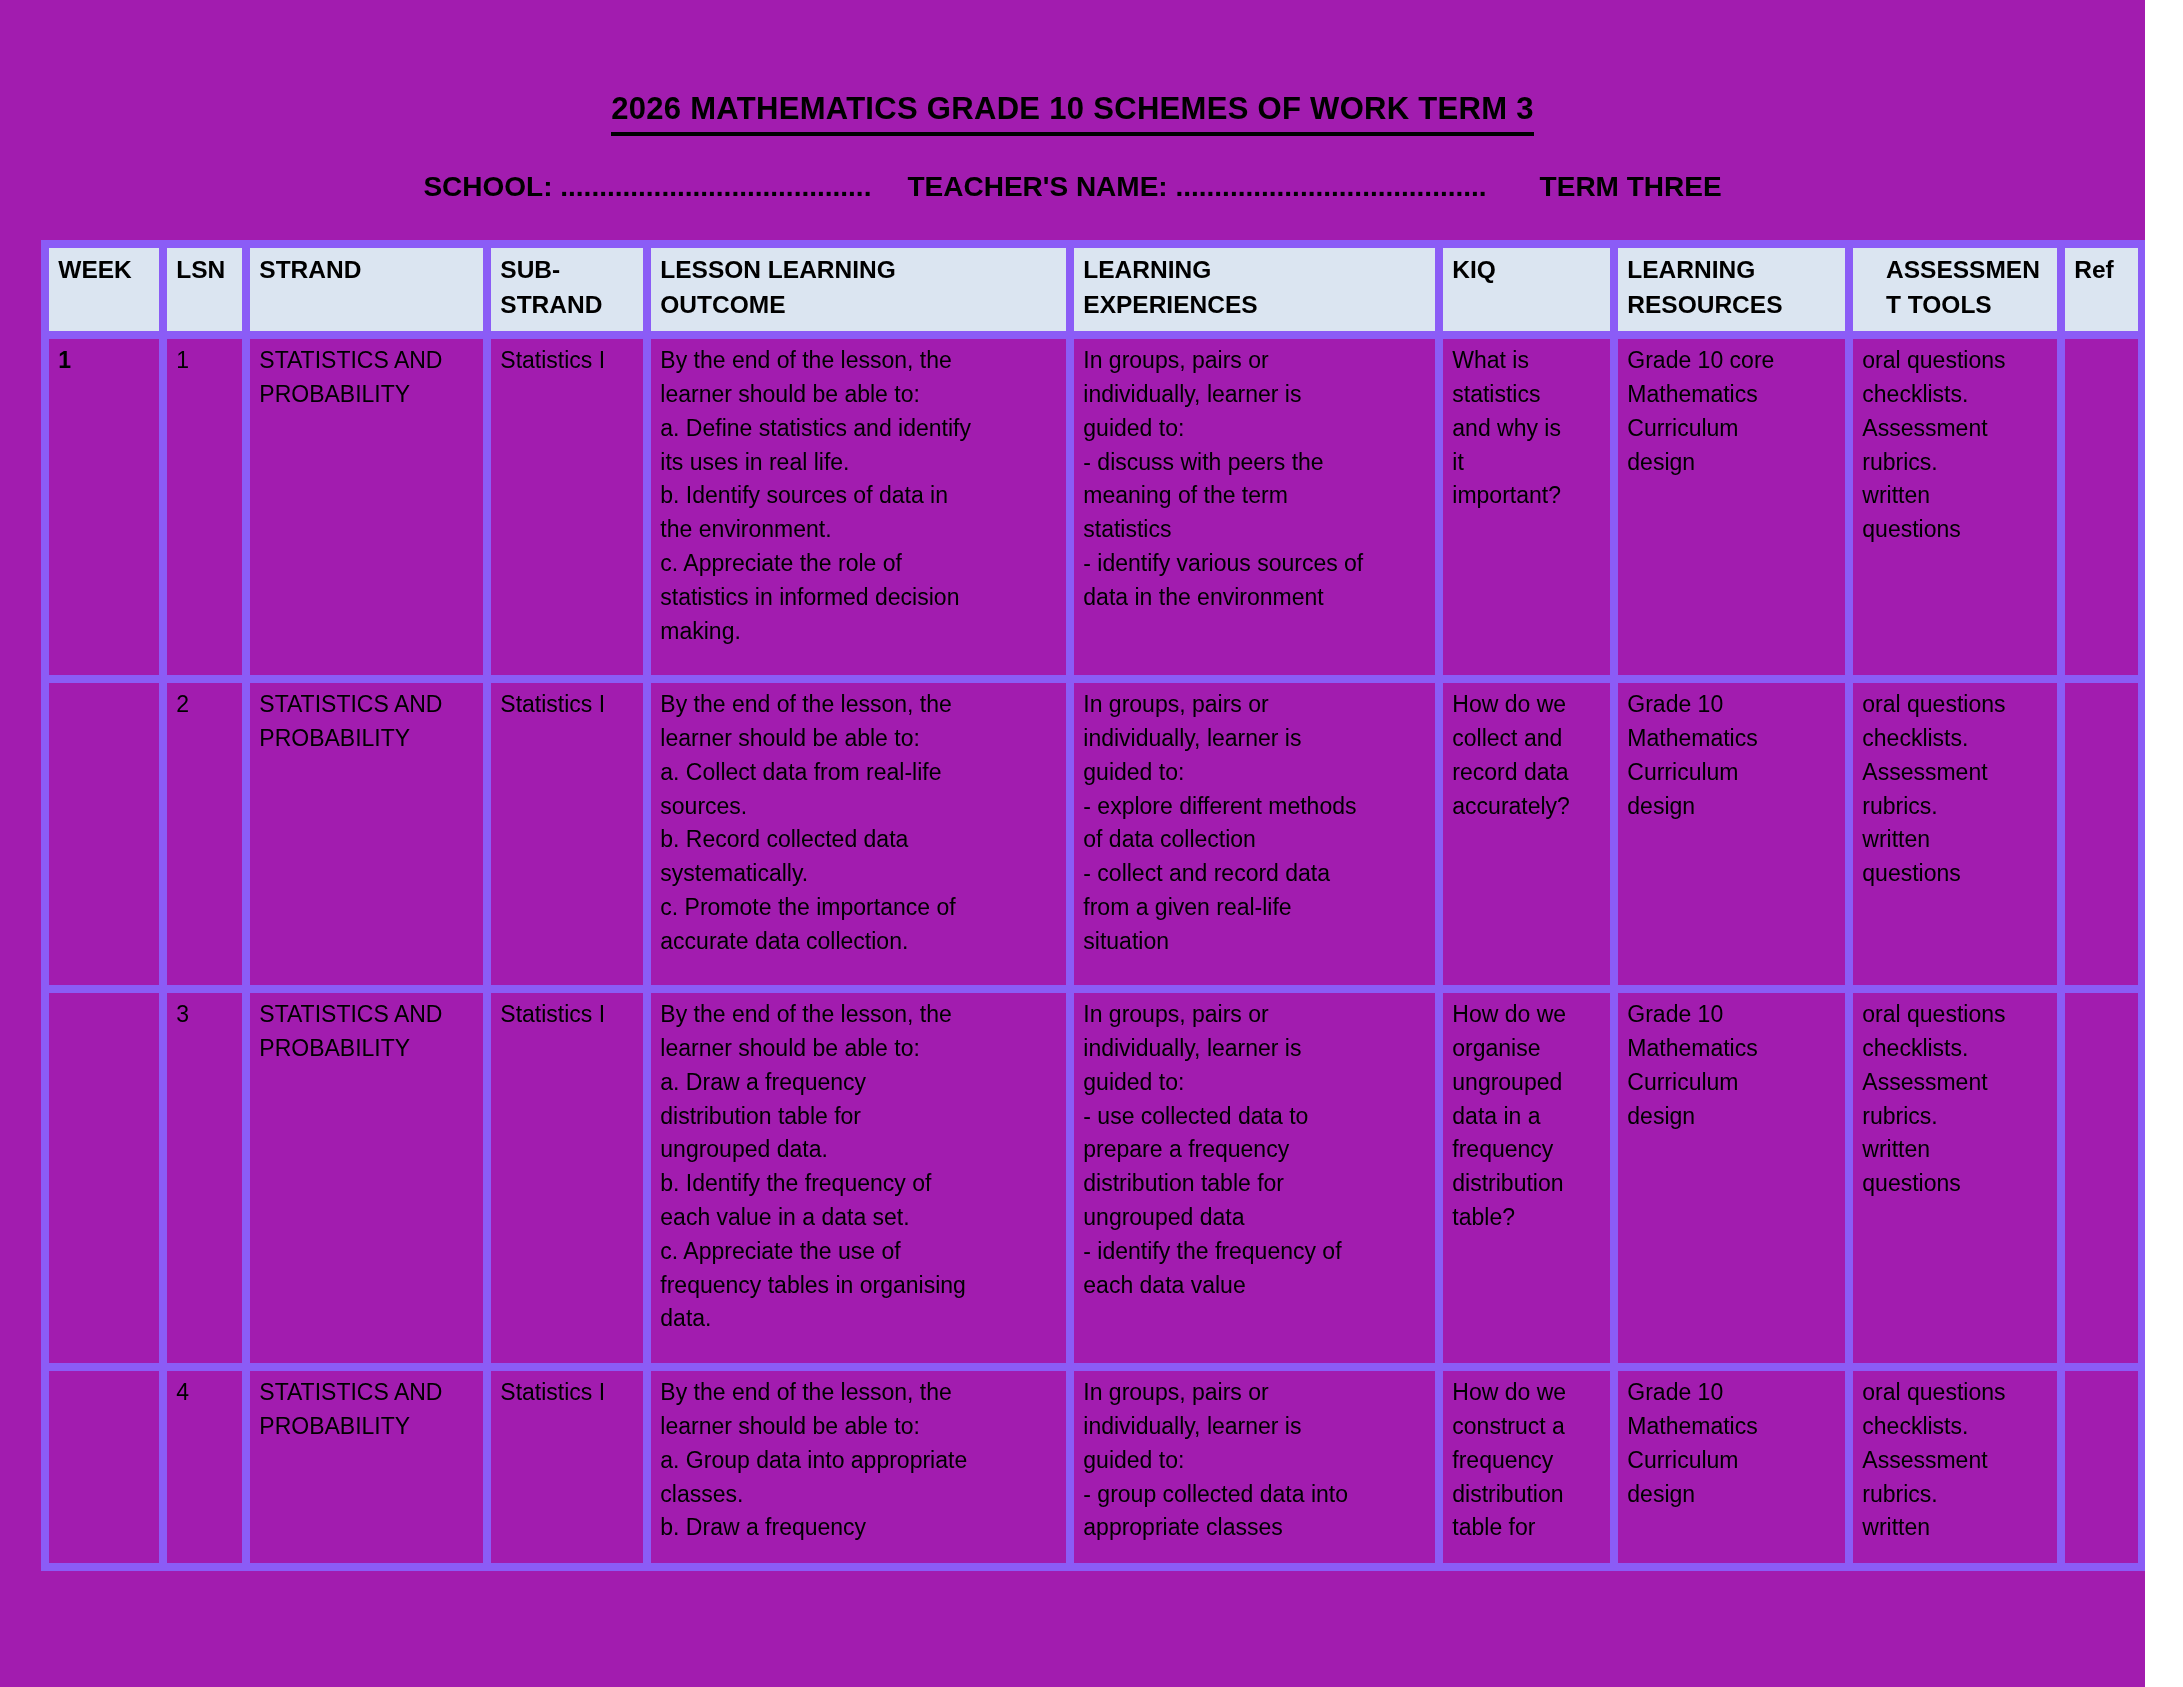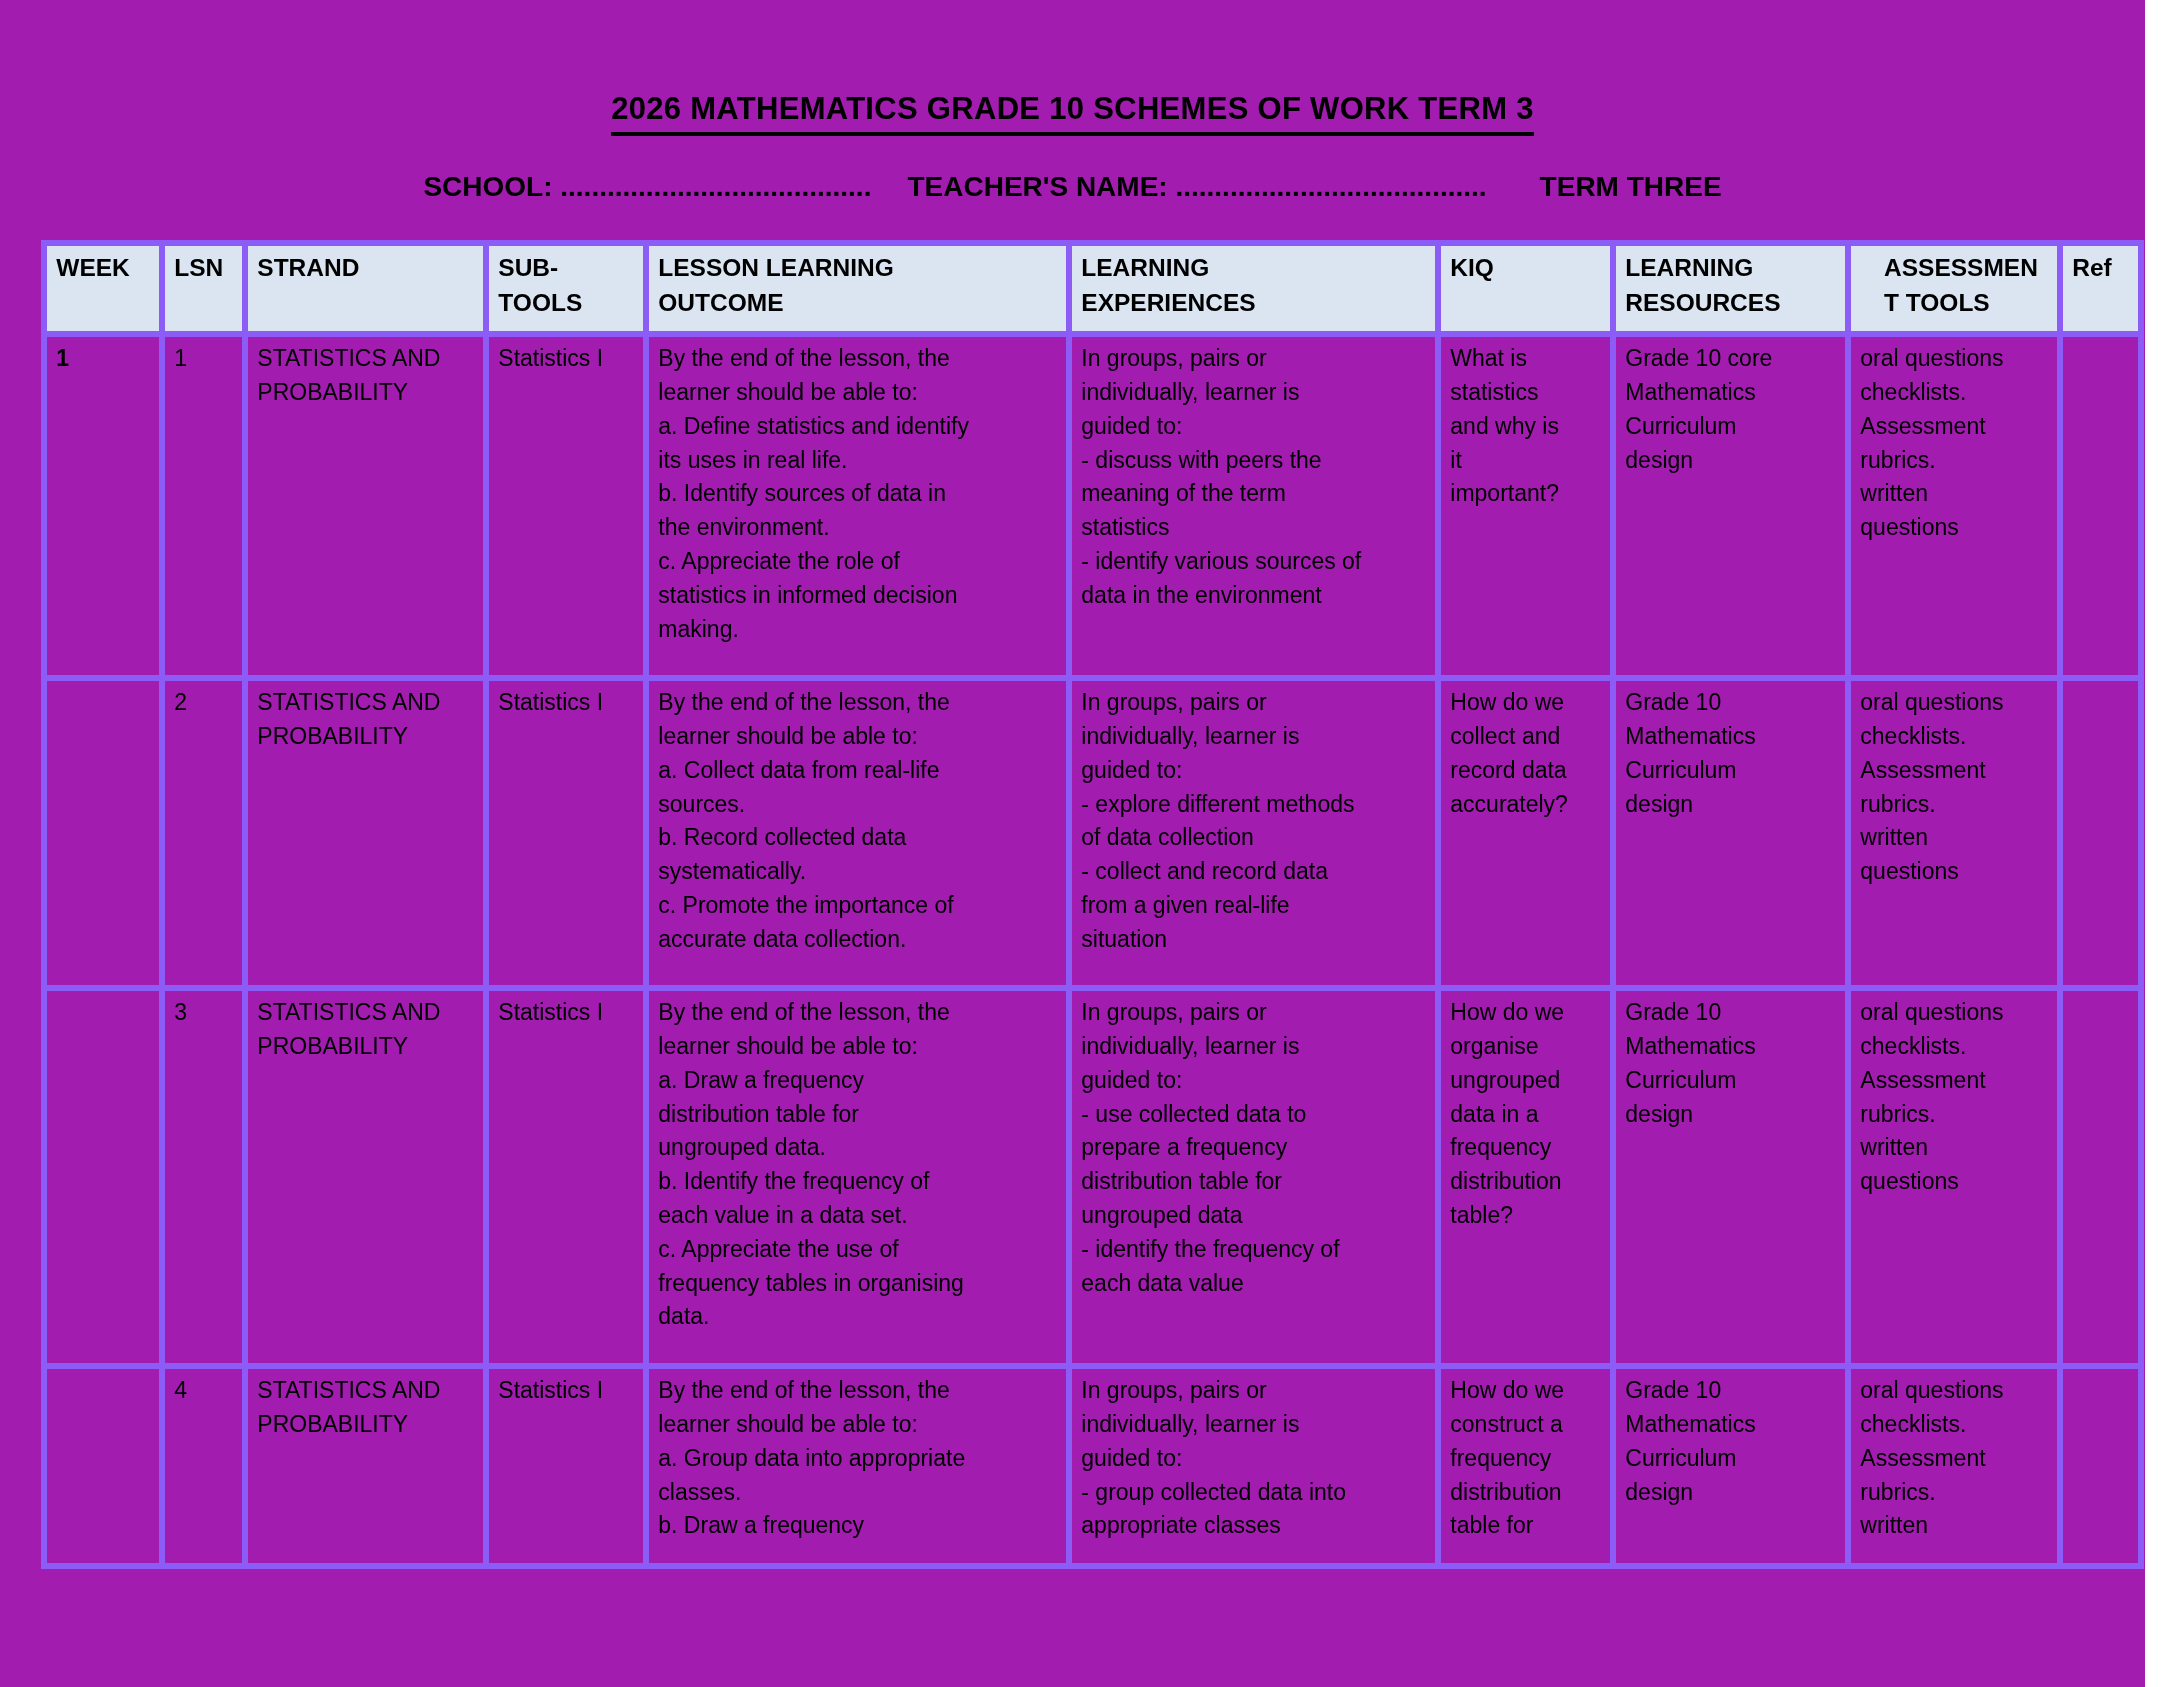--- a/index.html
+++ b/index.html
@@ -58,21 +58,21 @@
   table.sow col.c-strand { width: 241px; }
   table.sow col.c-sub    { width: 160px; }
   table.sow col.c-out    { width: 423px; }
   table.sow col.c-exp    { width: 369px; }
   table.sow col.c-kiq    { width: 175px; }
   table.sow col.c-res    { width: 235px; }
   table.sow col.c-ass    { width: 212px; }
   table.sow col.c-ref    { width: 81px; }
 
   table.sow th, table.sow td {
-    border: 6px solid #8b5cf6;
+    border: 8px solid #8b5cf6;
     vertical-align: top;
     text-align: left;
     padding: 5.3px 9.3px;
     white-space: pre-line;
     overflow: hidden;
   }
   table.sow thead tr { height: 91px; }
   table.sow thead th {
     font-size: 24.5px;
     font-weight: bold;
@@ -114,21 +114,21 @@
         <col class="c-res">
         <col class="c-ass">
         <col class="c-ref">
     </colgroup>
     <thead>
       <tr>
         <th class="hdr" style="background: rgb(219, 229, 241);">WEEK</th>
         <th class="hdr" style="background: rgb(219, 229, 241);">LSN</th>
         <th class="hdr" style="background: rgb(219, 229, 241);">STRAND</th>
         <th class="hdr" style="background: rgb(219, 229, 241);">SUB-
-TOOLS</th>
+STRAND</th>
         <th class="hdr" style="background: rgb(219, 229, 241);">LESSON LEARNING
 OUTCOME</th>
         <th class="hdr" style="background: rgb(219, 229, 241);">LEARNING
 EXPERIENCES</th>
         <th class="hdr" style="background: rgb(219, 229, 241);">KIQ</th>
         <th class="hdr" style="background: rgb(219, 229, 241);">LEARNING
 RESOURCES</th>
         <th class="hdr" style="background: rgb(219, 229, 241); padding-left: 33px;">ASSESSMEN
 T TOOLS</th>
         <th class="hdr" style="background: rgb(219, 229, 241);">Ref</th>

